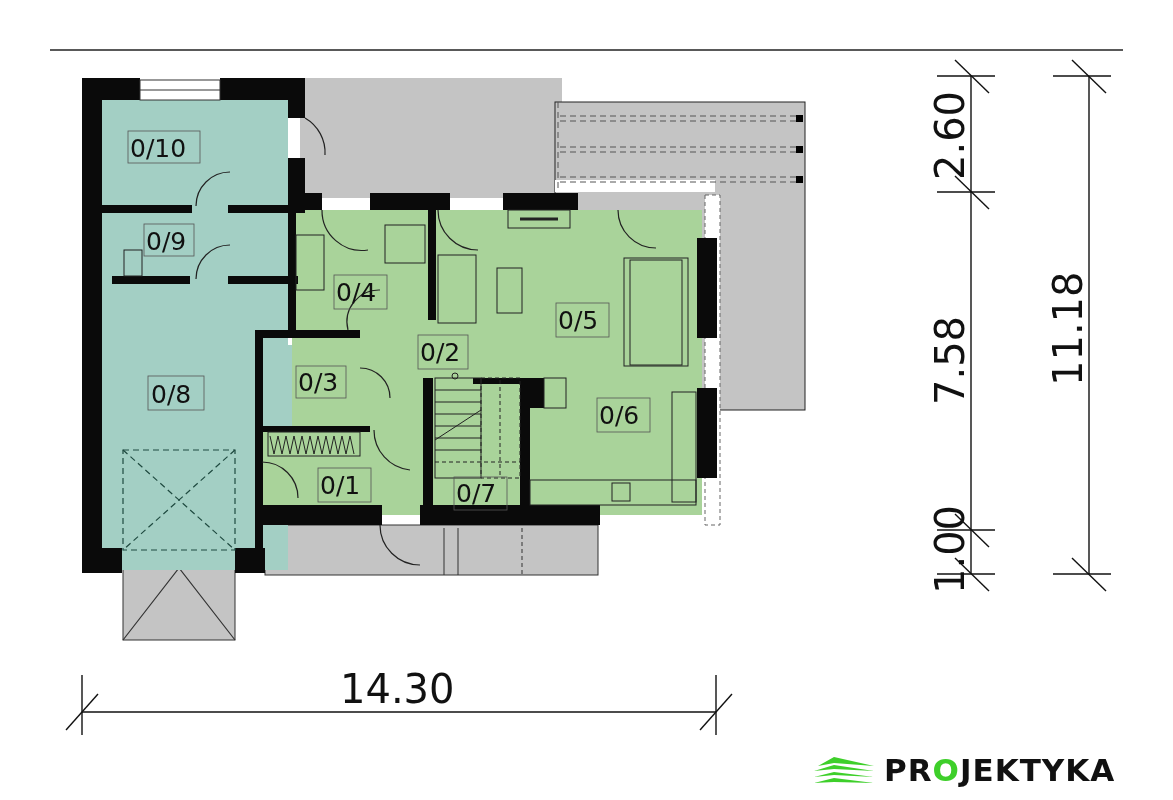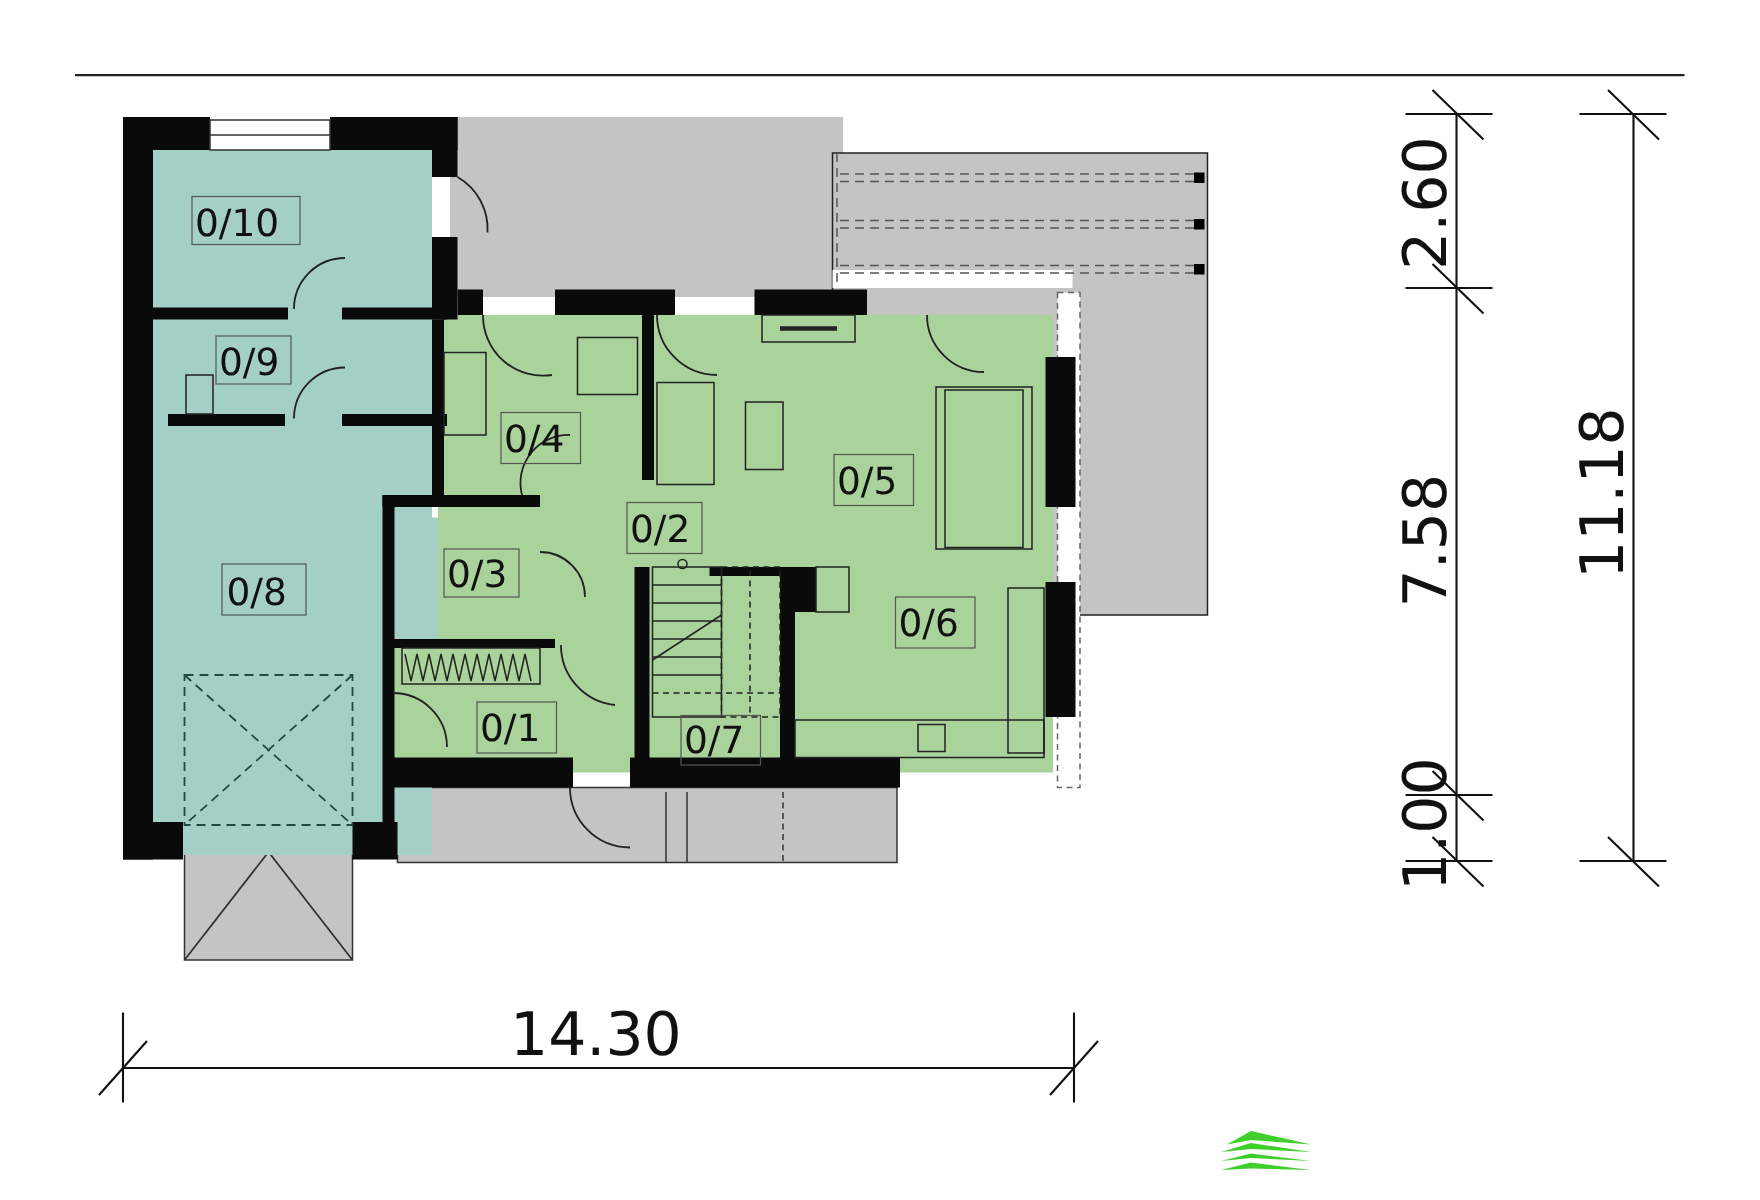--- a/index.html
+++ b/index.html
@@ -198,13 +198,14 @@
   <text class="dim-text" transform="translate(1082,386) rotate(-90)">11.18</text>
 </svg>
 
 <div class="logo">
   <svg width="64" height="30" viewBox="0 0 64 30">
     <polygon points="6,11 22,2 62,11 22,8" fill="#3ecf2a"></polygon>
     <polygon points="2,16 22,10 62,16 22,14" fill="#3ecf2a"></polygon>
     <polygon points="2,22 22,17 62,22 22,20" fill="#3ecf2a"></polygon>
     <polygon points="2,28 22,23 62,28 22,27" fill="#3ecf2a"></polygon>
   </svg>
+  <span class="logo-text"><span>PR</span><span class="logo-o">O</span><span>JEKTYKA</span></span>
 </div>
 
 </body></html>

